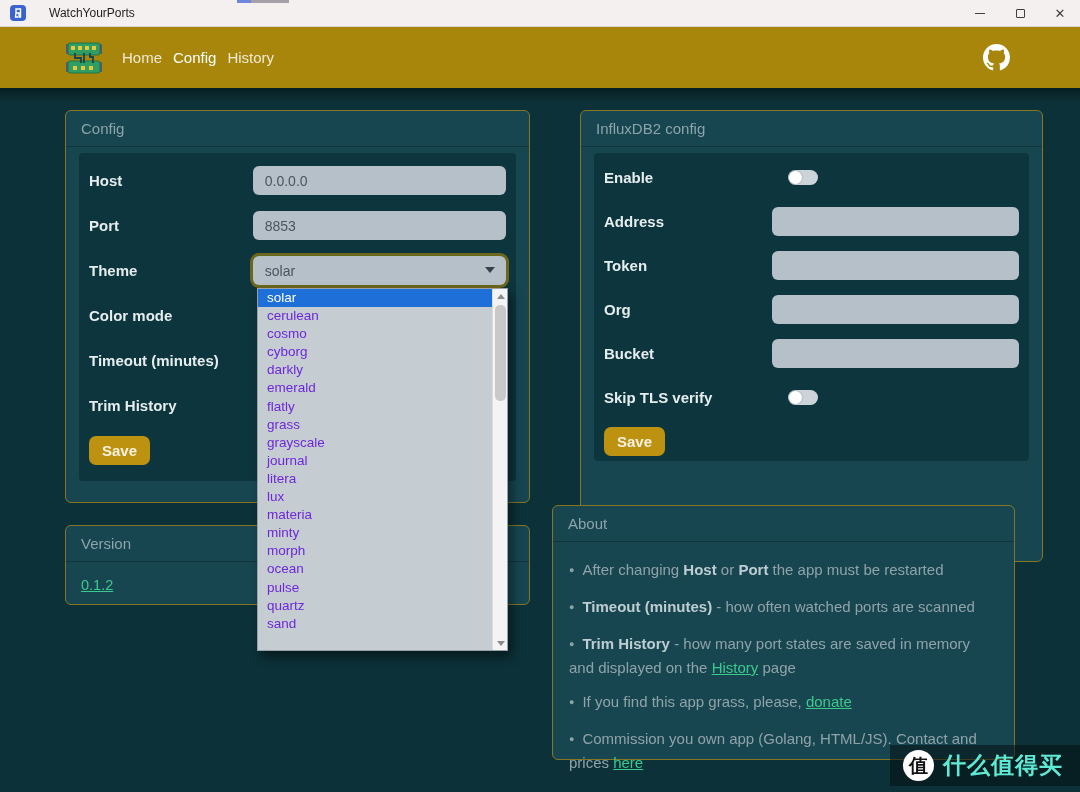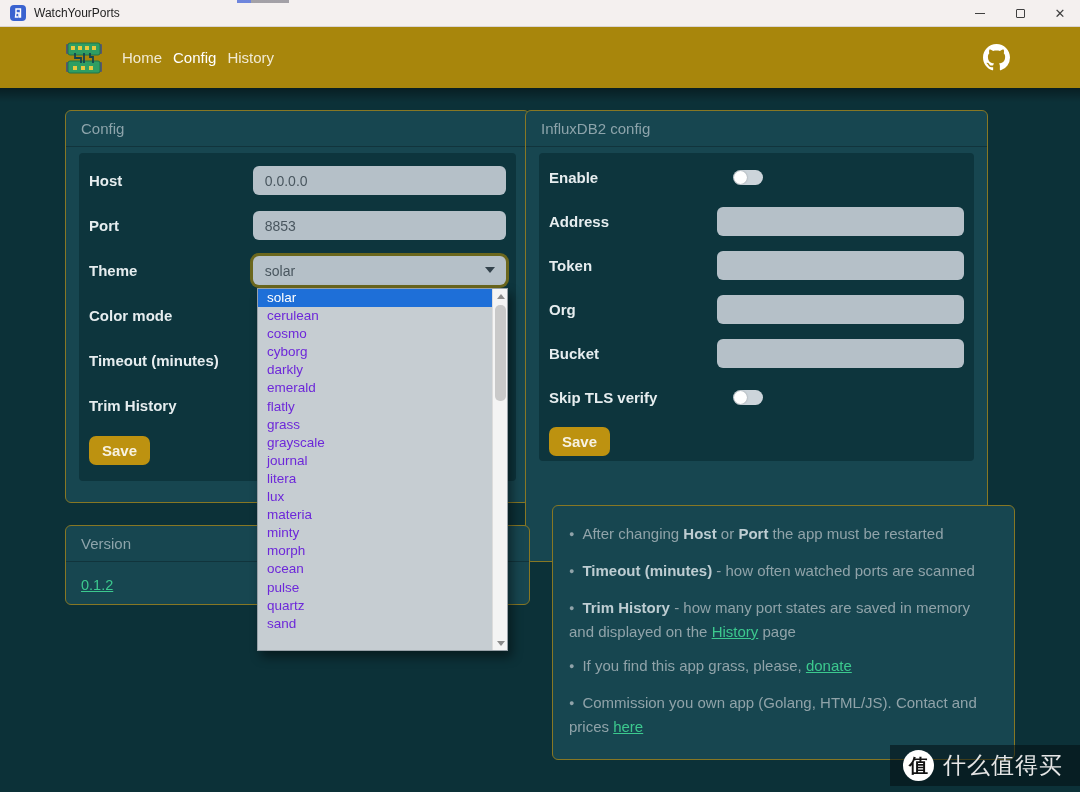--- a/index.html
+++ b/index.html
@@ -16,21 +16,21 @@
     background: #f4f0ef; display: flex; align-items: center;
     border-bottom: 1px solid #d9d4d2;
   }
   .bg-sliver { position: absolute; top: 0; left: 237px; width: 52px; height: 3px;
     background: linear-gradient(90deg, #4d6bd8 0 14px, #8f8d95 14px 100%); opacity: .8; }
   .app-icon {
     width: 16px; height: 16px; margin-left: 10px; border-radius: 4px;
     background: #3a63d0; display: flex; align-items: center; justify-content: center;
     color: #fff; font-size: 10px; font-weight: bold;
   }
-  .title-text { margin-left: 8px; font-size: 12px; color: #1e1e1e; }
+  .title-text { margin-left: 23px; font-size: 12px; color: #1e1e1e; }
   .win-controls { margin-left: auto; display: flex; height: 100%; }
   .win-btn { width: 40px; height: 100%; display: flex; align-items: center; justify-content: center; color: #404040; font-size: 13px; cursor: default; }
   .glyph-min { width: 10px; height: 1px; background: #404040; }
   .glyph-max { width: 9px; height: 9px; border: 1px solid #404040; border-radius: 1px; }
 
   
   .navbar {
     position: absolute; top: 27px; left: 0; right: 0; height: 61px;
     background: #a8860c; display: flex; align-items: center;
   }
@@ -51,21 +51,21 @@
     position: absolute; background: #174650;
     border: 1px solid #877724; border-radius: 6px;
   }
   .panel-header {
     height: 36px; line-height: 36px; padding-left: 15px;
     color: #8da4ab; font-size: 15px;
     border-bottom: 1px solid rgba(0,0,0,.25);
   }
 
   #config-panel  { left: 65px;  top: 22px;  width: 465px; height: 393px; }
-  #influx-panel  { left: 525px; top: 22px;  width: 463px; height: 452px; }
+  #influx-panel  { left: 580px; top: 22px;  width: 463px; height: 452px; }
   #version-panel { left: 65px;  top: 437px; width: 465px; height: 80px;  }
   #about-panel   { left: 552px; top: 417px; width: 463px; height: 255px; }
 
   .card {
     position: absolute; left: 13px; right: 13px; top: 42px;
     background: #0d353d; border-radius: 4px; padding: 13px 10px 12px 10px;
   }
   #config-card { height: 328px; }
   #influx-card { height: 308px; padding-top: 10px; }
 
@@ -132,21 +132,21 @@
   .bullet a.lnk { color: #3cc98e; text-decoration: underline; cursor: pointer; }
 
   
   .watermark {
     position: absolute; left: 890px; top: 745px; width: 190px; height: 41px;
     background: rgba(4,14,18,.55); display: flex; align-items: center; padding-left: 13px;
   }
   .wm-badge { width: 31px; height: 31px; background: #fff; border-radius: 50%;
     display: flex; align-items: center; justify-content: center;
     color: #121212; font-size: 19px; font-weight: bold; }
-  .wm-text { margin-left: 9px; color: #e5e5e5; font-size: 23px; font-weight: 400; letter-spacing: 1px; white-space: nowrap; }
+  .wm-text { margin-left: 9px; color: #5eead4; font-size: 23px; font-weight: 700; letter-spacing: 1px; white-space: nowrap; }
 </style>
 </head>
 <body>
 
 <div class="titlebar">
   <div class="app-icon">
     <svg width="10" height="10" viewBox="0 0 10 10">
       <path d="M7.5 1 L3 1 L3 5 L6 5 L6 9 L7.5 9 Z M3 5 L2.5 9 L5 9" fill="none" stroke="#ffffff" stroke-width="1.4"></path>
     </svg>
   </div>
@@ -265,20 +265,21 @@
   </div>
 
   <div class="panel" id="version-panel">
     <div class="panel-header">Version</div>
     <div class="version-body">
       <a class="green-link">0.1.2</a>
     </div>
   </div>
 
   <div class="panel" id="about-panel">
+    <div class="panel-header">About</div>
     <div class="about-body">
         <div class="bullet"><span class="dot">●</span><span>After changing </span><span class="b">Host</span><span> or </span><span class="b">Port</span><span> the app must be restarted</span></div>
         <div class="bullet"><span class="dot">●</span><span class="b">Timeout (minutes)</span><span> - how often watched ports are scanned</span></div>
         <div class="bullet"><span class="dot">●</span><span class="b">Trim History</span><span> - how many port states are saved in memory and displayed on the </span><a class="lnk">History</a><span> page</span></div>
         <div class="bullet"><span class="dot">●</span><span>If you find this app grass, please, </span><a class="lnk">donate</a></div>
         <div class="bullet"><span class="dot">●</span><span>Commission you own app (Golang, HTML/JS). Contact and prices </span><a class="lnk">here</a></div>
       </div>
   </div>
 
   <div class="dropdown">

